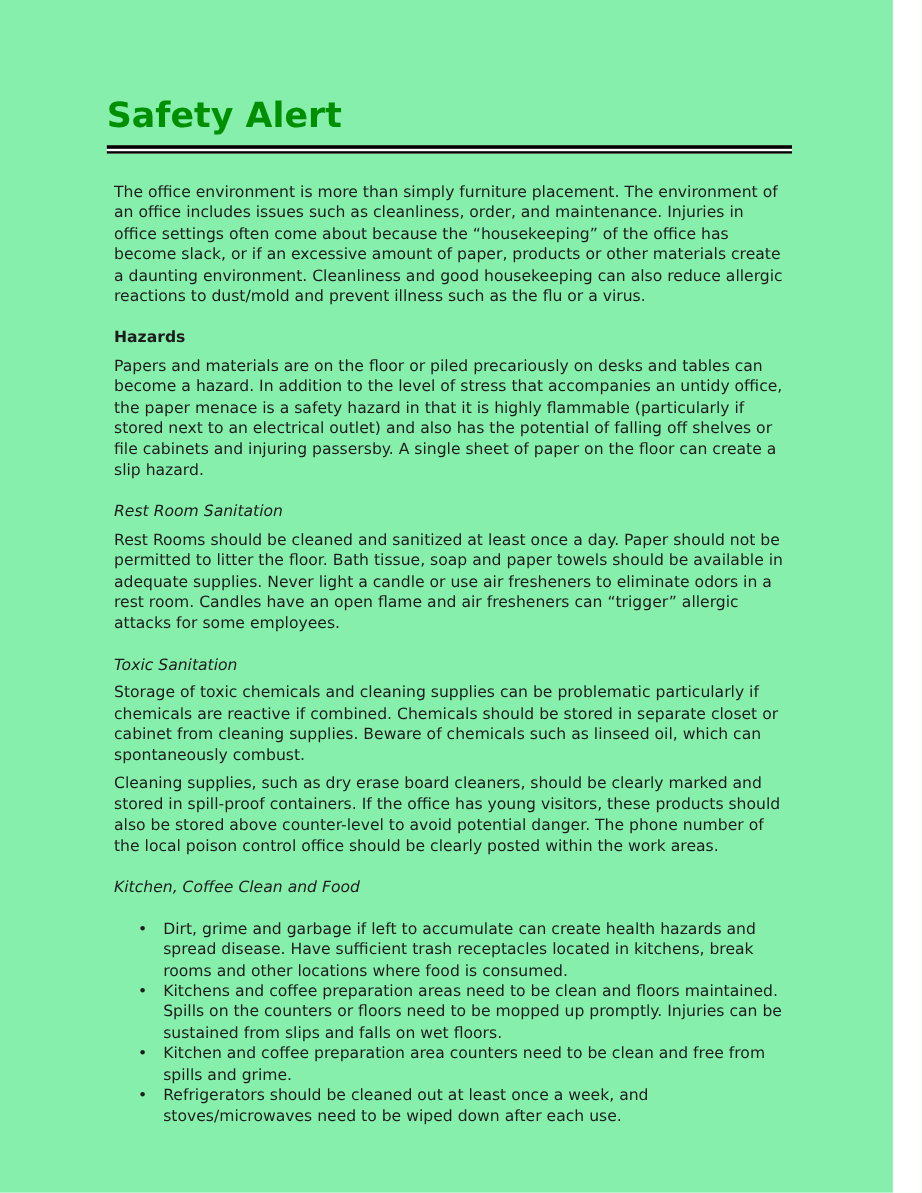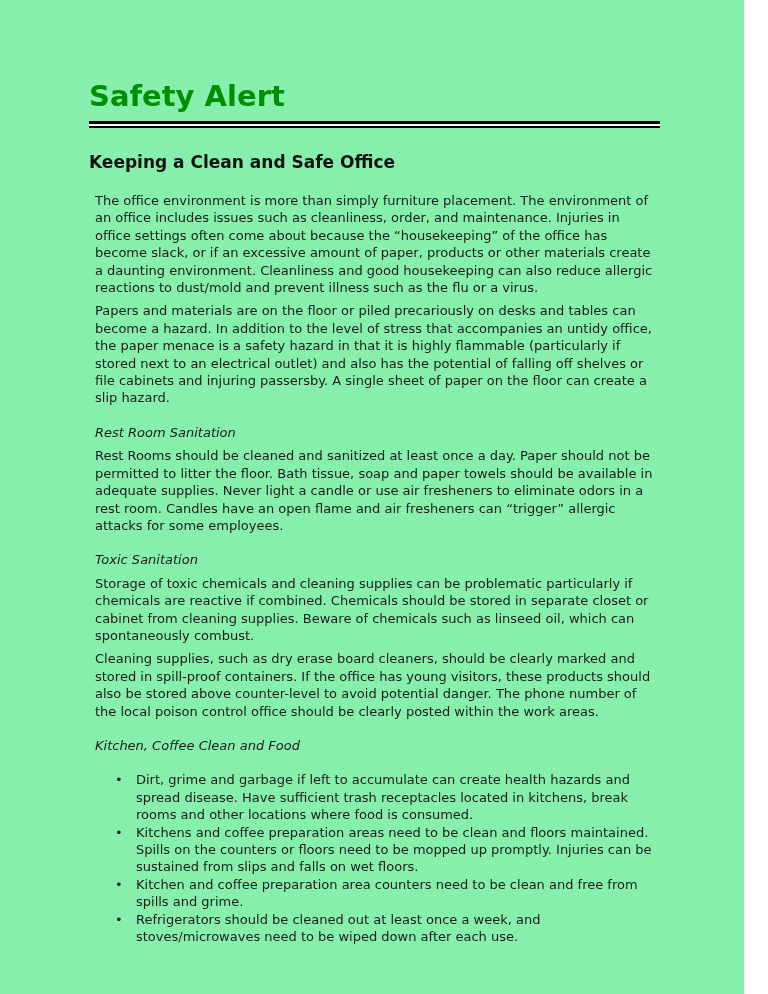--- a/index.html
+++ b/index.html
@@ -79,24 +79,24 @@
 </style>
 </head>
 <body>
 
 <div class="page">
 
   <h1 class="doc-title" style="color: rgb(0, 143, 0);">Safety Alert</h1>
 
   <div class="title-rule"></div>
 
-  <h2 class="doc-heading">Keeping a Clean and Safe Office</h2>
 
   <p class="para body-text">The office environment is more than simply furniture placement. The environment of an office includes issues such as cleanliness, order, and maintenance. Injuries in office settings often come about because the “housekeeping” of the office has become slack, or if an excessive amount of paper, products or other materials create a daunting environment. Cleanliness and good housekeeping can also reduce allergic reactions to dust/mold and prevent illness such as the flu or a virus.</p>
 
+  <p class="para spaced body-text subhead-bold">Hazards</p>
 
   <div class="section">
     <p class="para body-text">Papers and materials are on the floor or piled precariously on desks and tables can become a hazard. In addition to the level of stress that accompanies an untidy office, the paper menace is a safety hazard in that it is highly flammable (particularly if stored next to an electrical outlet) and also has the potential of falling off shelves or file cabinets and injuring passersby. A single sheet of paper on the floor can create a slip hazard.</p>
   </div>
 
   <div class="section">
     <p class="para spaced body-text subhead-italic">Rest Room Sanitation</p>
     <p class="para body-text">Rest Rooms should be cleaned and sanitized at least once a day. Paper should not be permitted to litter the floor. Bath tissue, soap and paper towels should be available in adequate supplies. Never light a candle or use air fresheners to eliminate odors in a rest room. Candles have an open flame and air fresheners can “trigger” allergic attacks for some employees.</p>
   </div>
 

